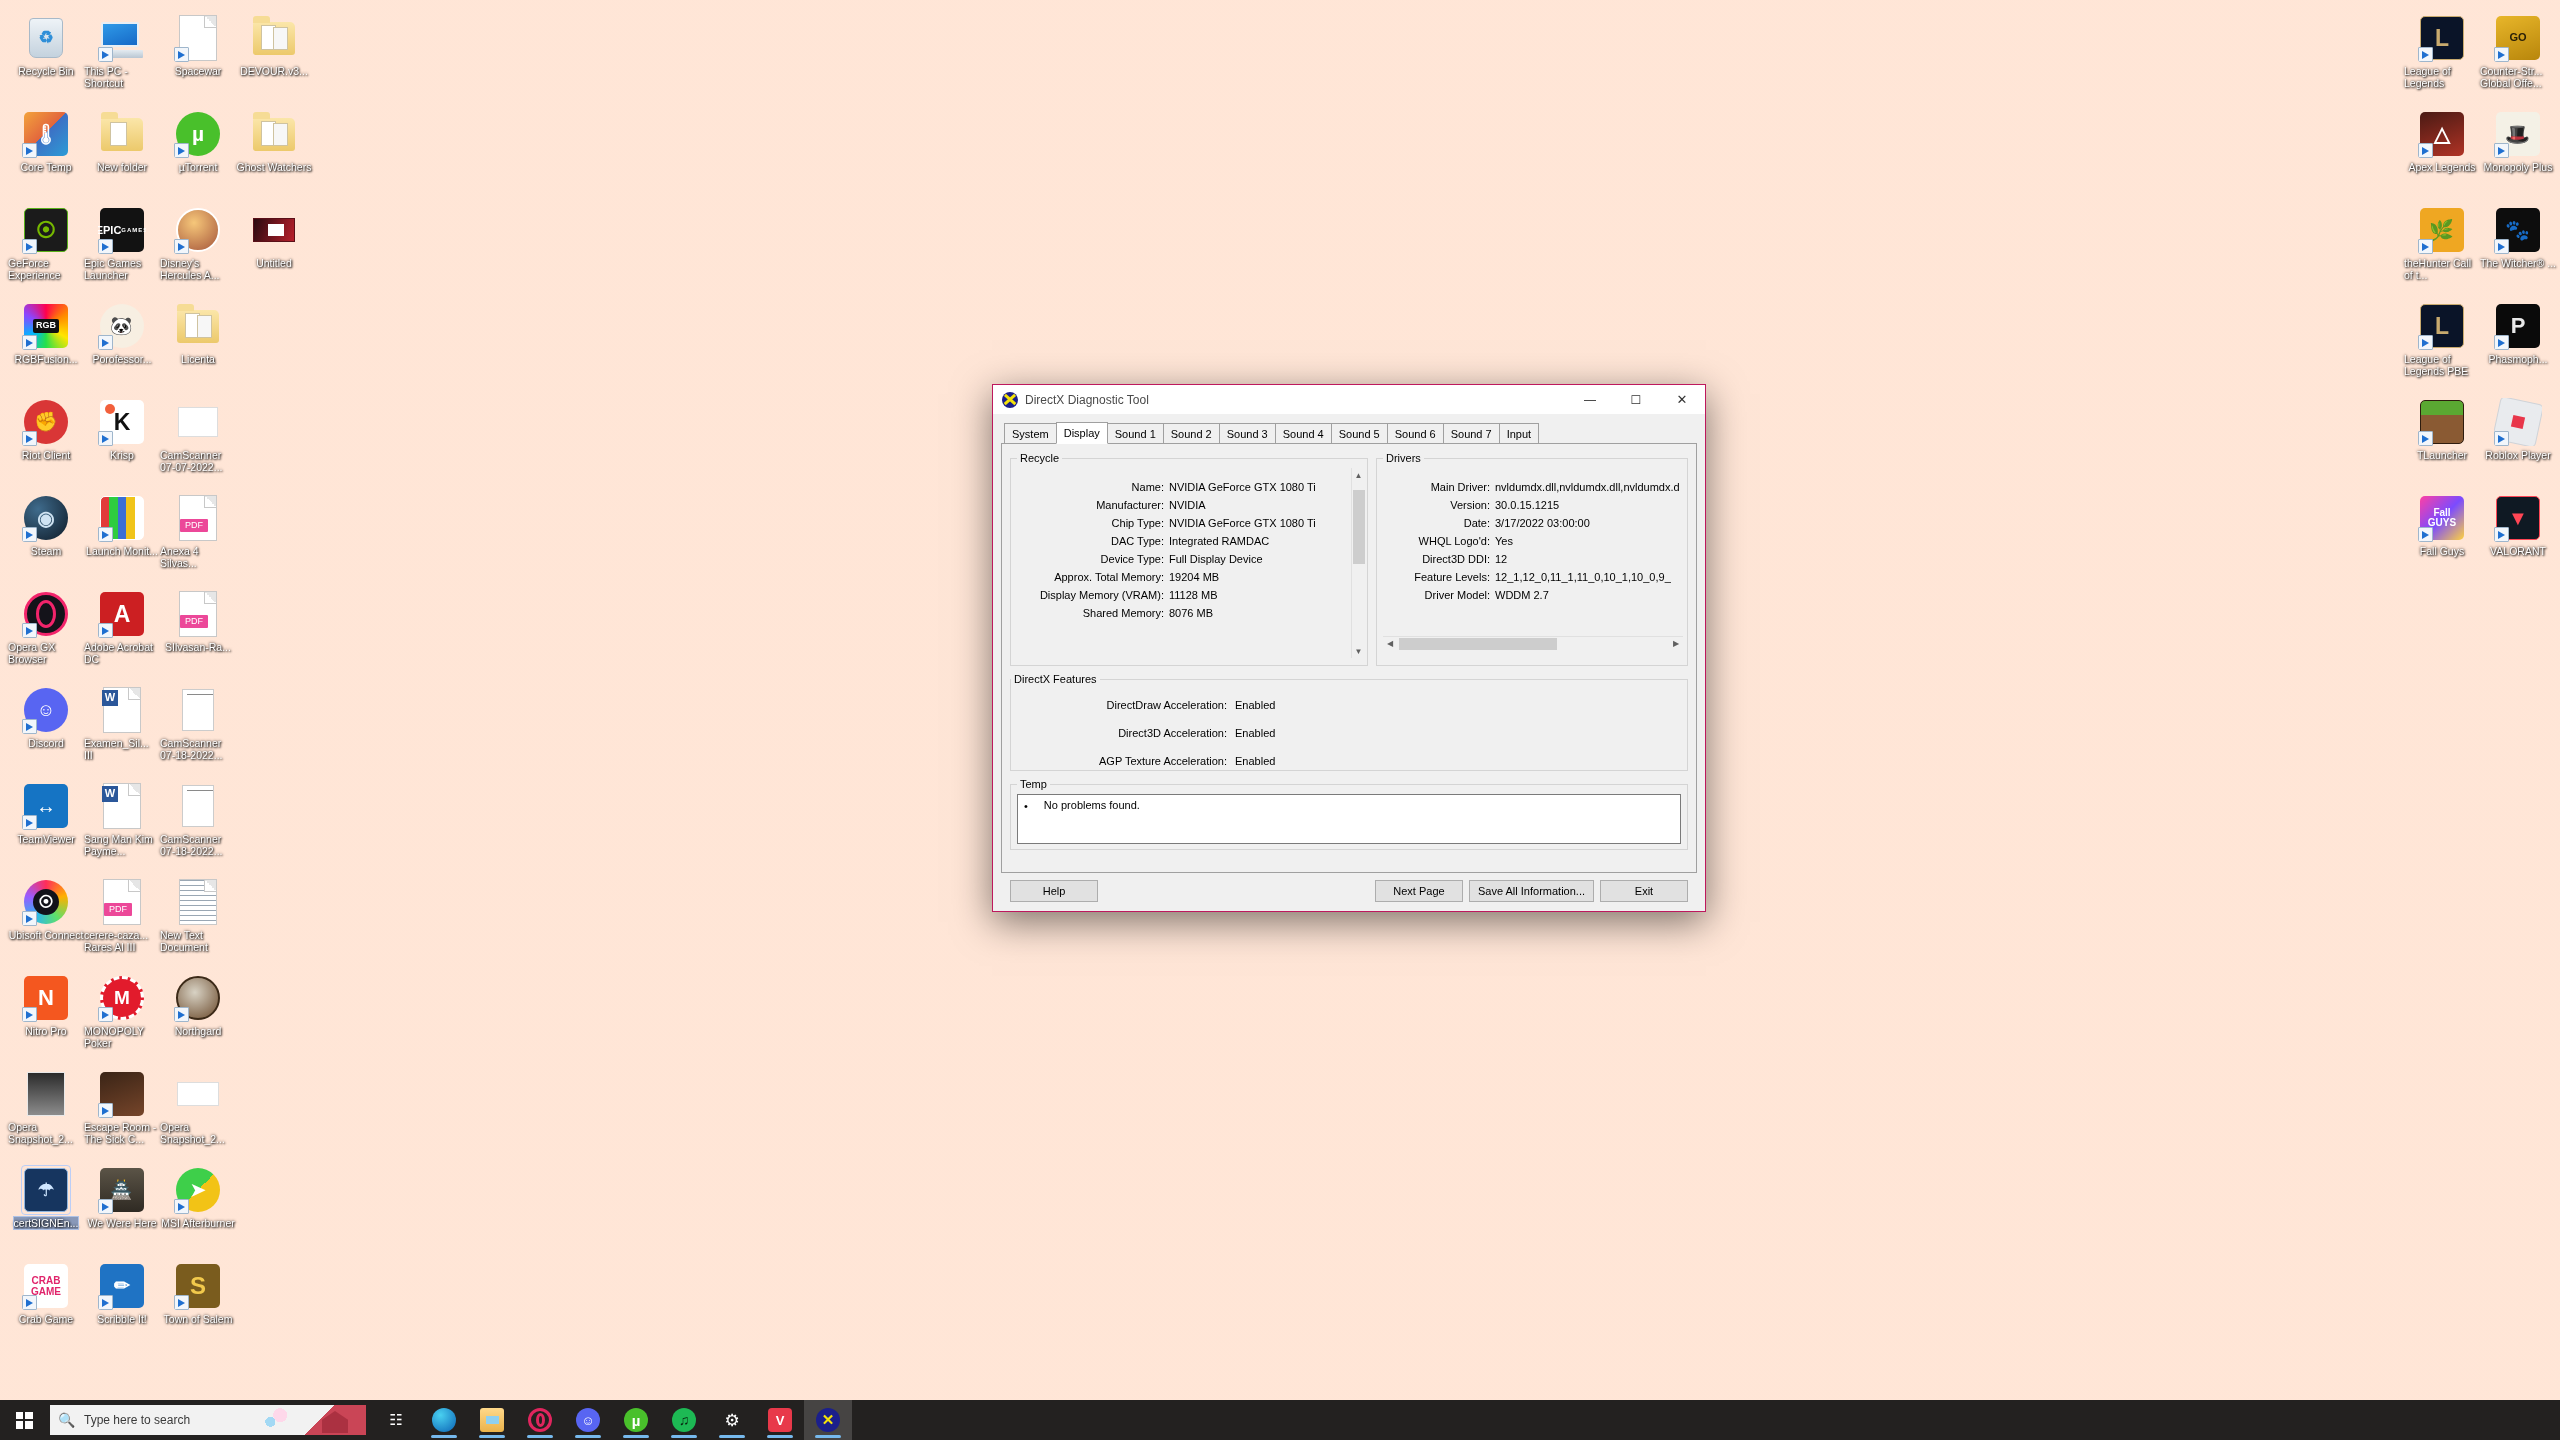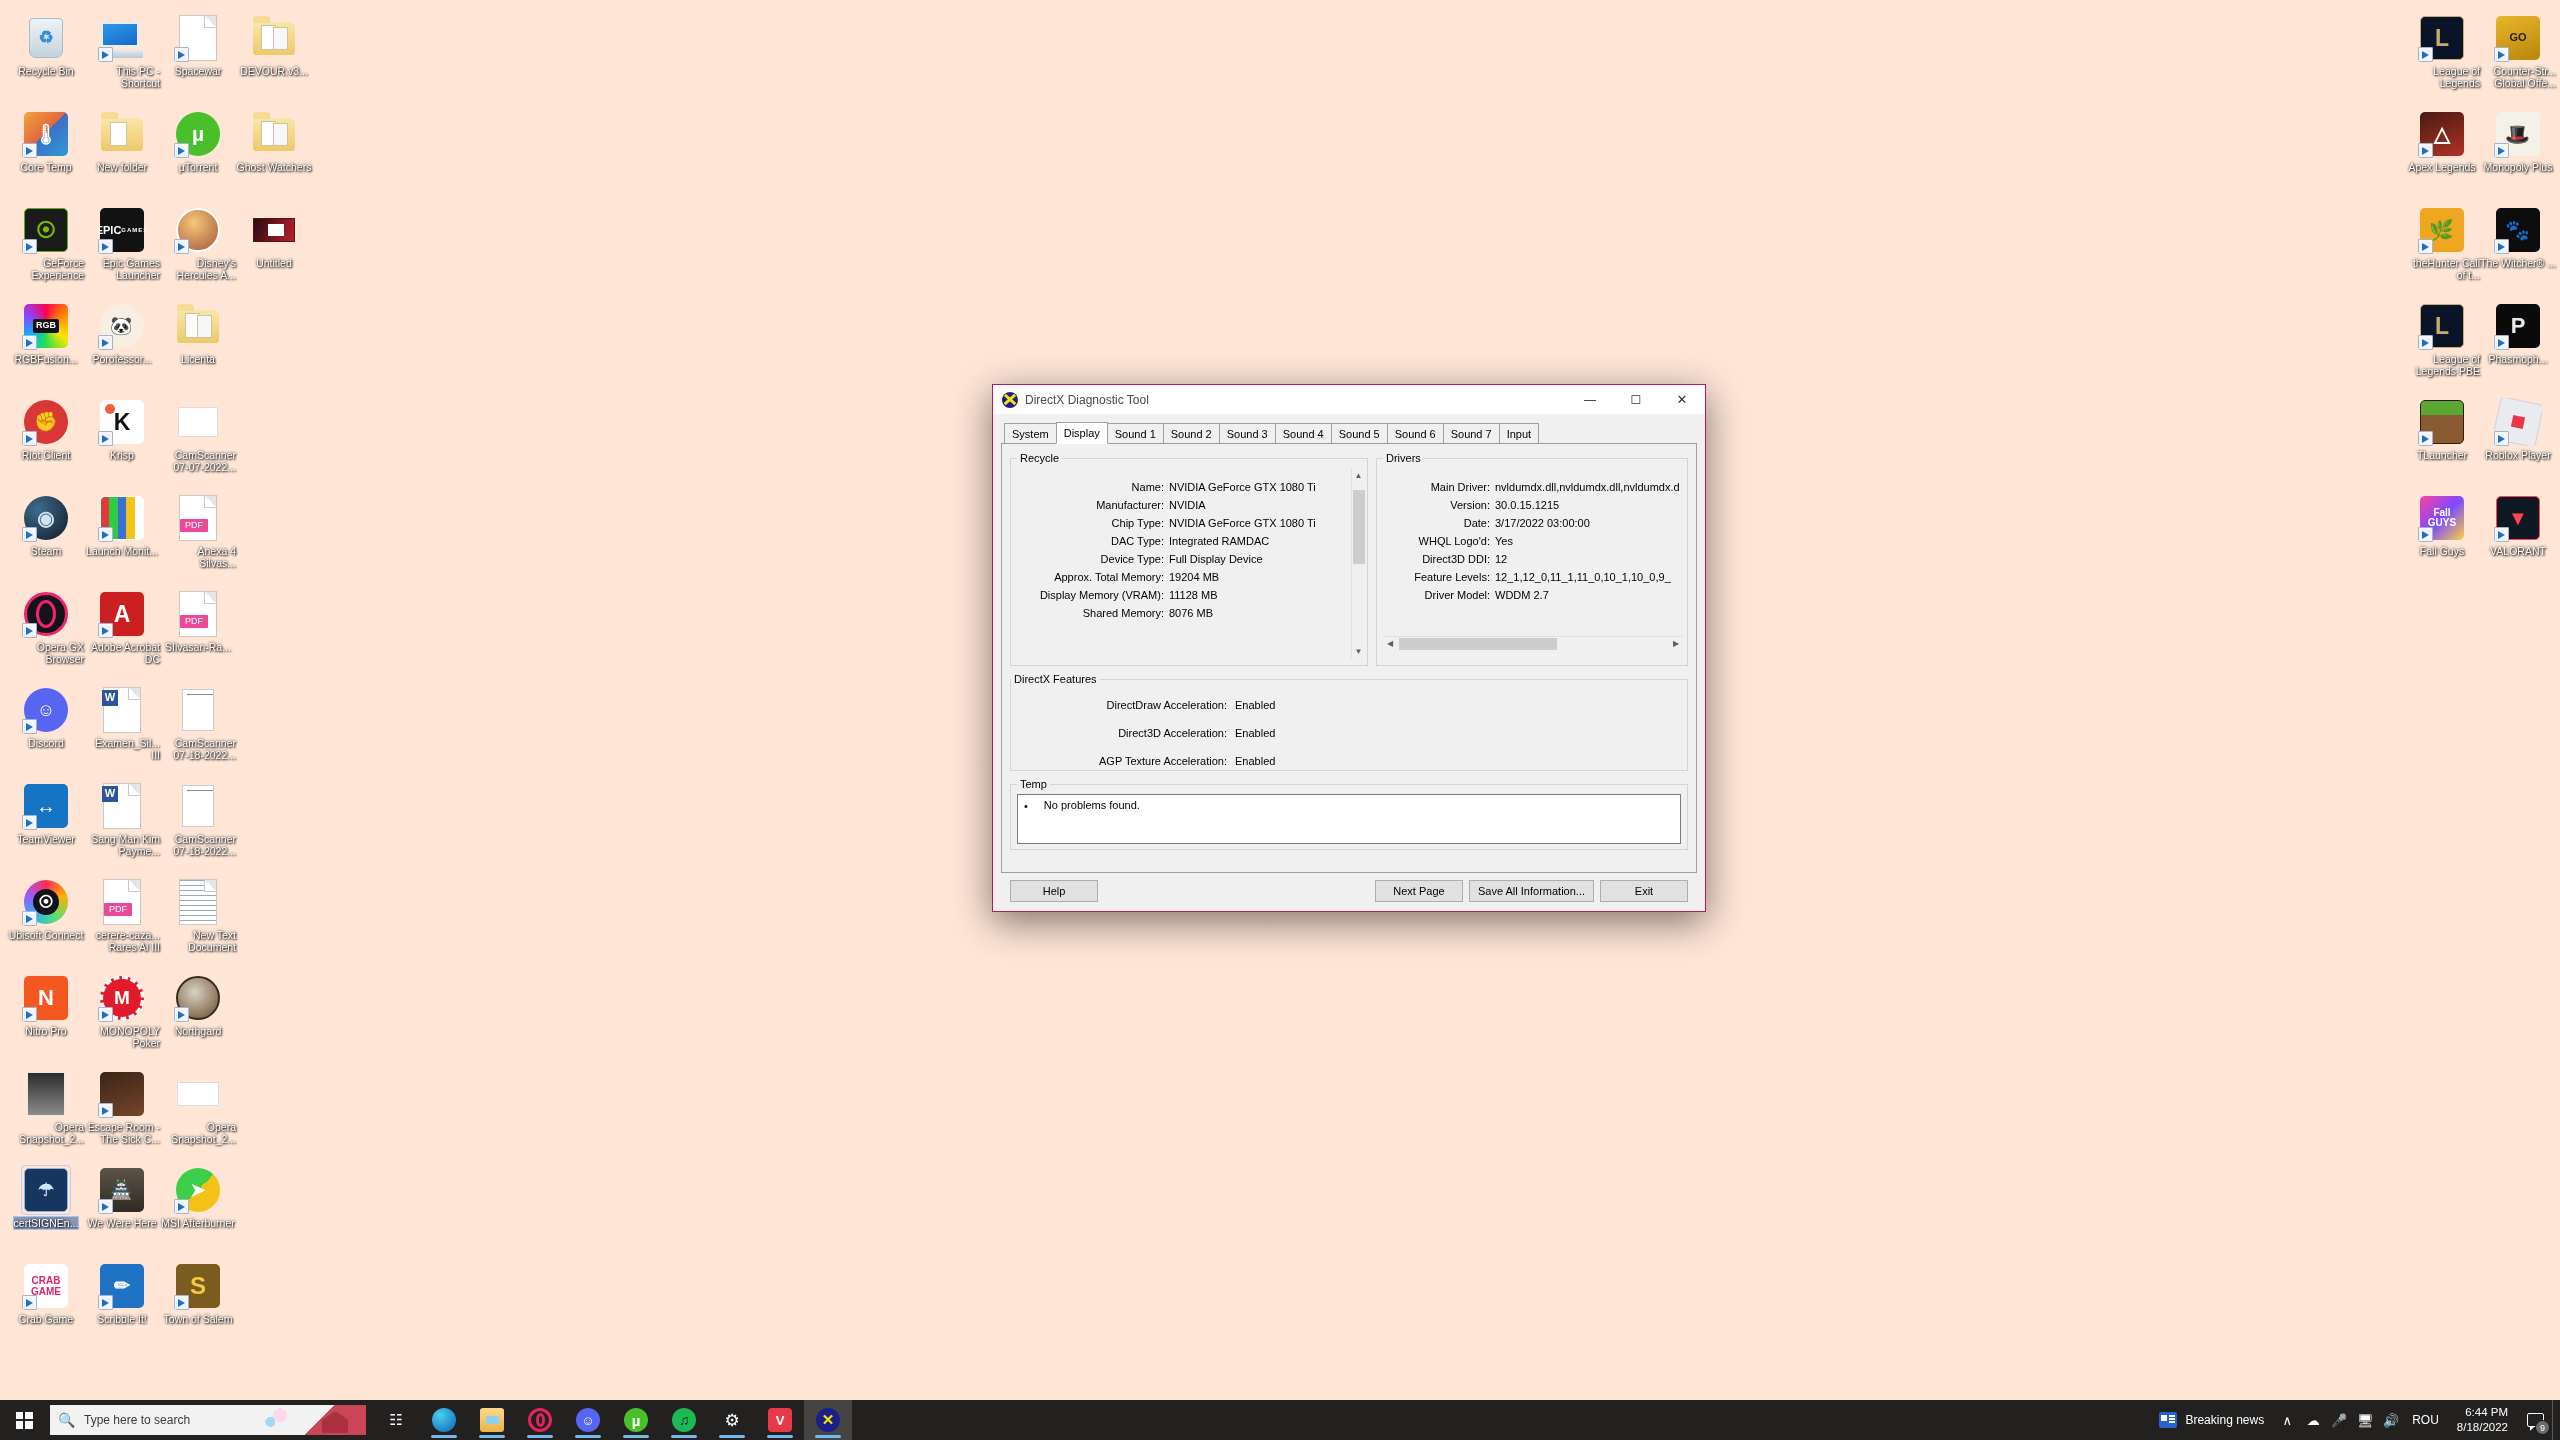--- a/index.html
+++ b/index.html
@@ -147,21 +147,21 @@
     position: absolute; left: 3px; top: 3px;
     width: 0; height: 0;
     border-left: 7px solid #1f6fd0;
     border-top: 4px solid transparent;
     border-bottom: 4px solid transparent;
   }
   .dicon .lbl {
     margin-top: 3px;
     font-size: 10.5px; line-height: 12px;
     color: #ffffff;
-    text-align: right;
+    text-align: left;
     text-shadow: 0 0 3px rgba(0,0,0,.95), 1px 1px 2px rgba(0,0,0,.9);
     max-width: 76px;
     word-break: break-word;
   }
   .dicon.selected .glyph { outline: 1px solid rgba(170,200,255,.8); }
   .dicon.selected .lbl {
     background: rgba(40,90,160,.55);
     outline: 1px solid rgba(120,170,240,.6);
   }
 
@@ -1052,35 +1052,14 @@
         </div>
         <div class="tb-btn running active">
           <span style="display: flex;">
             <div class="tb-ico" style="border-radius:50%;background:#1b1f8c;position:relative">
               <span style="color:#f5e30a;font-size:15px;font-weight:bold">✕</span>
             </div>
           </span>
         </div>
       </div>
 
-    <div id="tray">
-      <div id="news-pill">
-        <span id="news-icon"></span>
-        <span>Breaking news</span>
-      </div>
-      <div class="tray-ico">∧</div>
-      <div class="tray-ico">☁</div>
-      <div class="tray-ico">🎤</div>
-      <div class="tray-ico">🖥</div>
-      <div class="tray-ico">🔊</div>
-      <div id="lang">ROU</div>
-      <div id="clock">
-        <span>6:44 PM</span>
-        <span>8/18/2022</span>
-      </div>
-      <div id="notif">
-        <span id="notif-glyph"></span>
-        <span id="notif-badge">9</span>
-      </div>
-      <div id="show-desktop"></div>
-    </div>
   </div>
 </div>
 
 </body></html>

